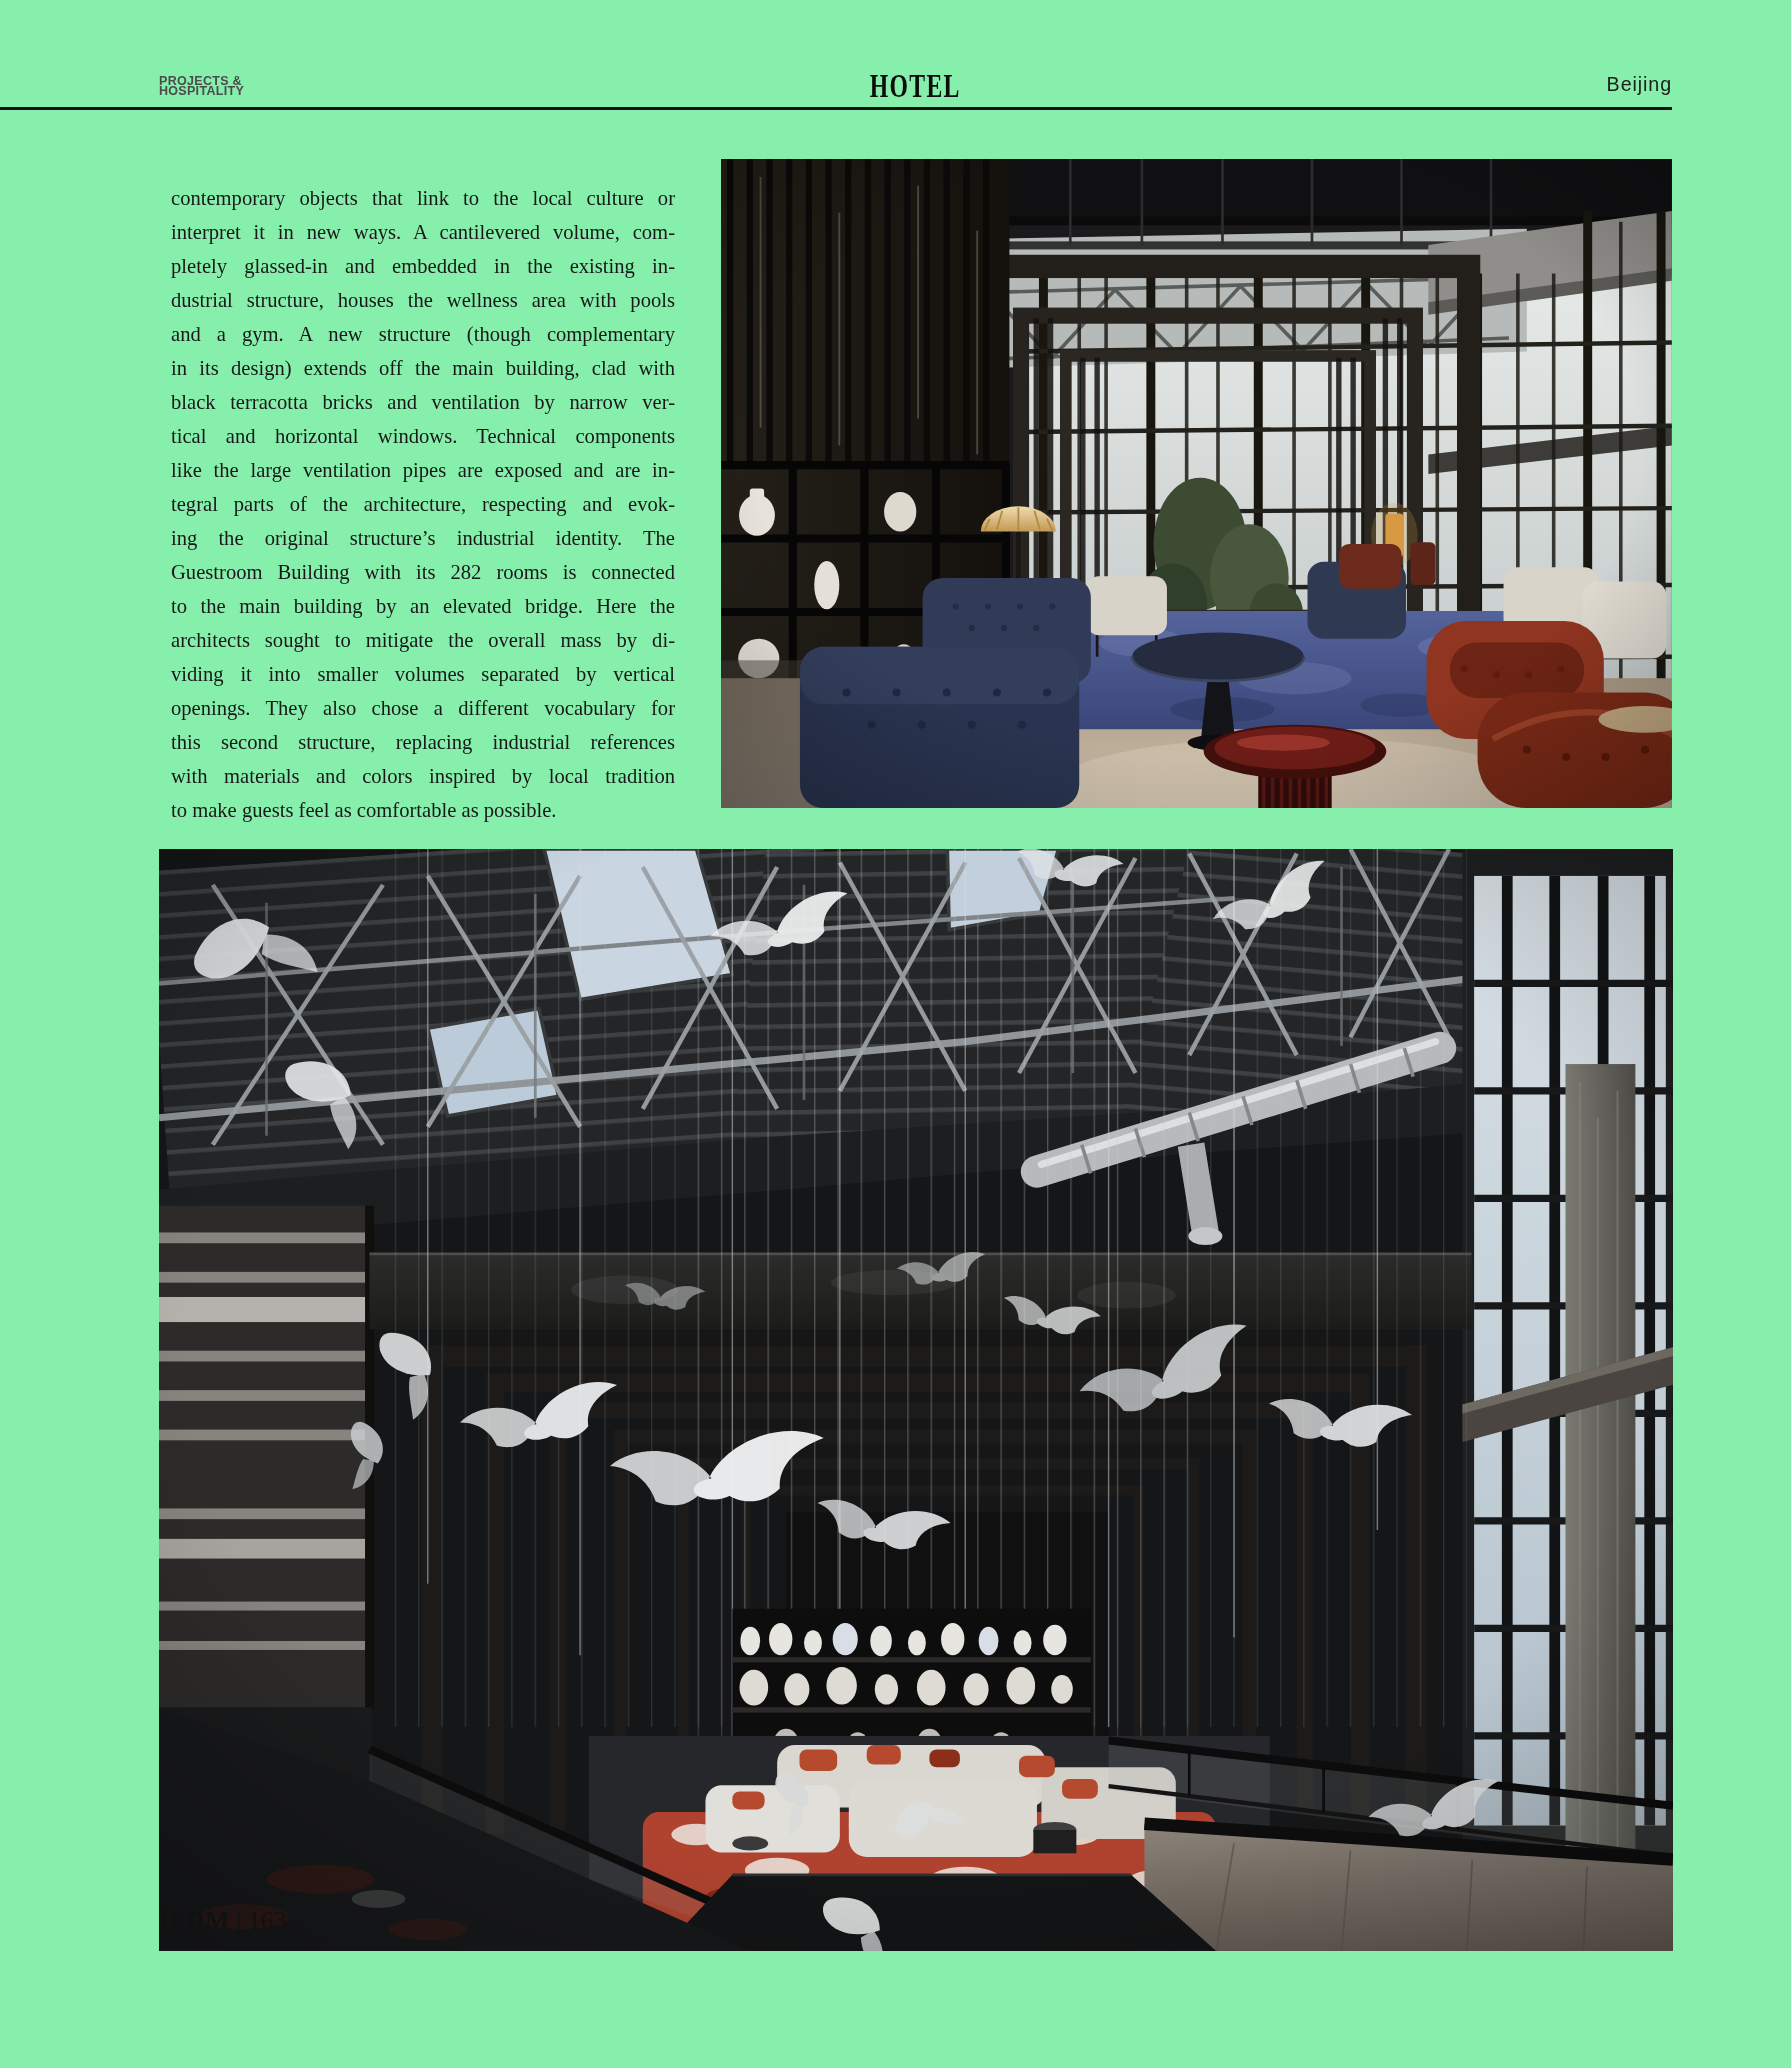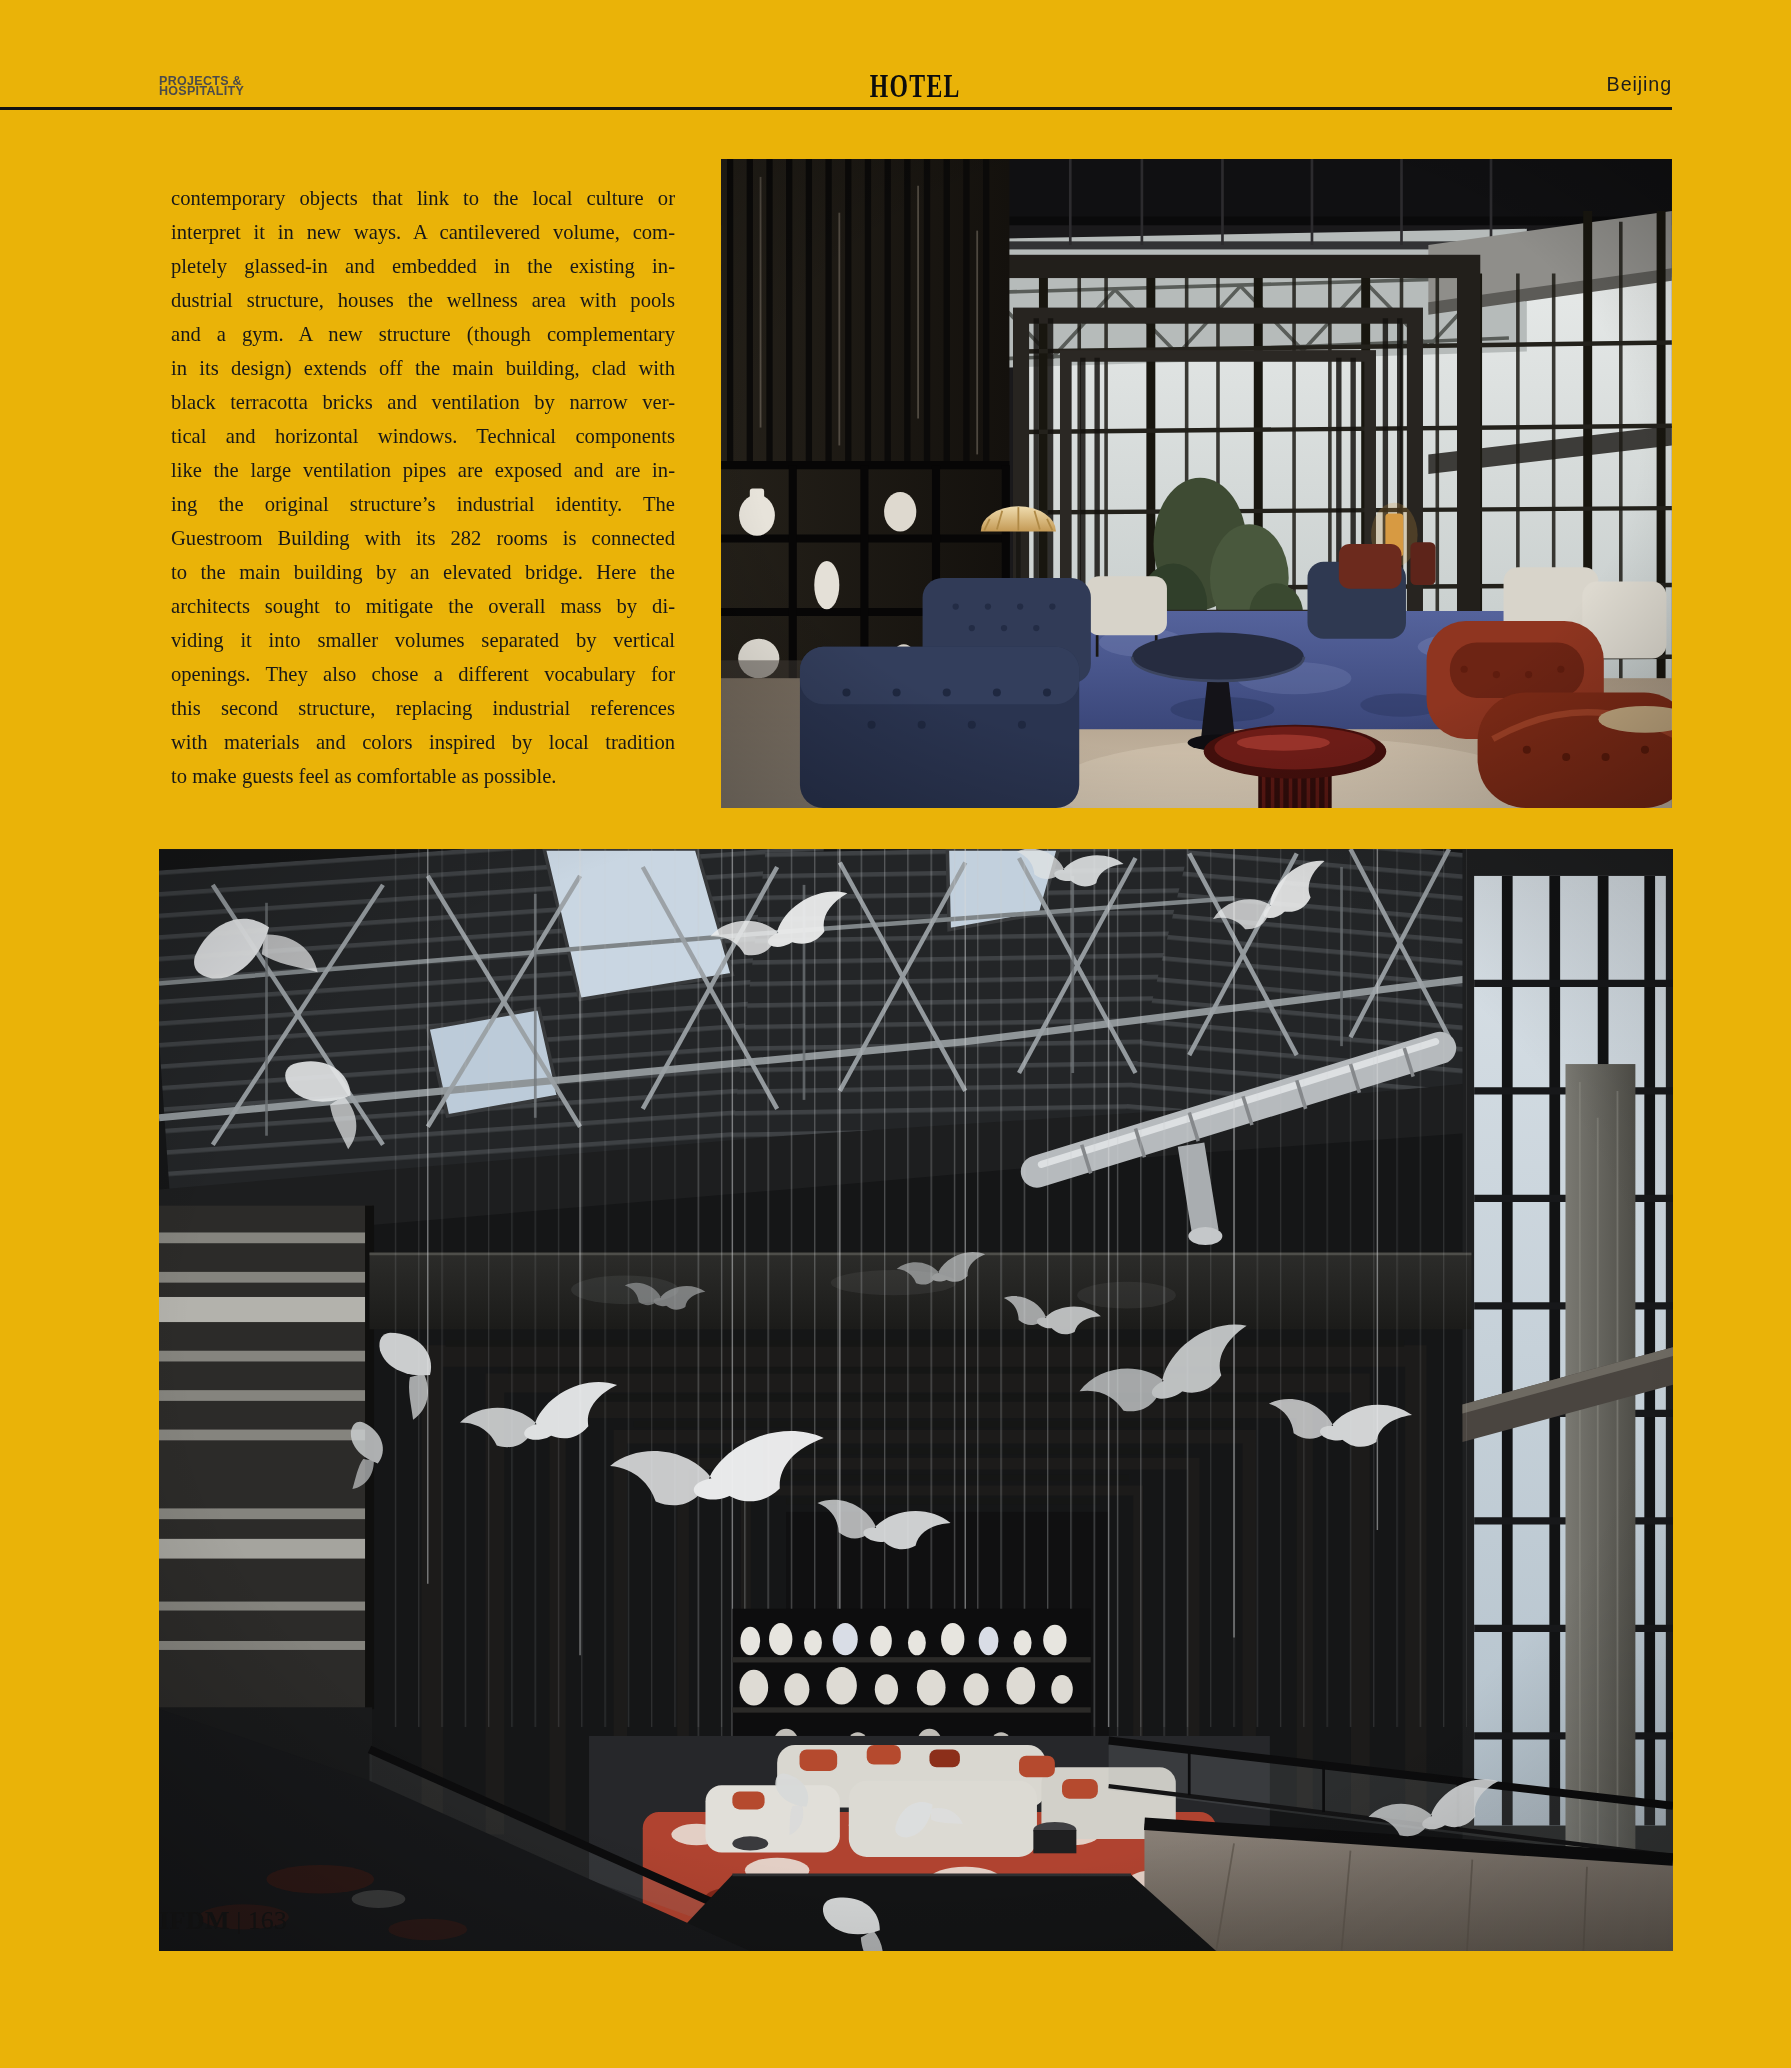--- a/index.html
+++ b/index.html
@@ -1,16 +1,16 @@
 <!DOCTYPE html>
 <html style="font-size:14.3px"><head>
 <meta charset="utf-8">
 <style>
   html,body{margin:0;padding:0;background:#ffffff;}
-  .page{position:relative;width:1791px;height:2069px;background:#eab308;overflow:hidden;
+  .page{position:relative;width:1791px;height:2069px;background:#86efac;overflow:hidden;
         font-family:"Liberation Serif",serif;color:#1a1a1a;}
   
   .eyebrow{position:absolute;left:159px;top:76px;font-family:"Liberation Sans",sans-serif;
            font-weight:bold;font-size:12.5px;line-height:10.3px;letter-spacing:0.3px;color:#4b4b4b;}
   .section-title{position:absolute;left:159px;top:68px;width:1513px;text-align:center;}
   .section-title span{display:inline-block;font-family:"Liberation Serif",serif;font-weight:bold;
            font-size:33px;letter-spacing:1.8px;color:#0d0d0d;transform:scaleX(.72);transform-origin:center;}
   .location{position:absolute;left:159px;top:73px;width:1513px;text-align:right;
            font-family:"Liberation Sans",sans-serif;font-size:19.7px;letter-spacing:0.9px;color:#1c1c1c;}
   .rule{position:absolute;left:0;top:107px;width:1672px;height:2.7px;background:#121212;}
@@ -48,20 +48,21 @@
   <div class="bodytext">
       <div class="bline">contemporary objects that link to the local culture or</div>
       <div class="bline">interpret it in new ways. A cantilevered volume, com-</div>
       <div class="bline">pletely glassed-in and embedded in the existing in-</div>
       <div class="bline">dustrial structure, houses the wellness area with pools</div>
       <div class="bline">and a gym. A new structure (though complementary</div>
       <div class="bline">in its design) extends off the main building, clad with</div>
       <div class="bline">black terracotta bricks and ventilation by narrow ver-</div>
       <div class="bline">tical and horizontal windows. Technical components</div>
       <div class="bline">like the large ventilation pipes are exposed and are in-</div>
+      <div class="bline">tegral parts of the architecture, respecting and evok-</div>
       <div class="bline">ing the original structure’s industrial identity. The</div>
       <div class="bline">Guestroom Building with its 282 rooms is connected</div>
       <div class="bline">to the main building by an elevated bridge. Here the</div>
       <div class="bline">architects sought to mitigate the overall mass by di-</div>
       <div class="bline">viding it into smaller volumes separated by vertical</div>
       <div class="bline">openings. They also chose a different vocabulary for</div>
       <div class="bline">this second structure, replacing industrial references</div>
       <div class="bline">with materials and colors inspired by local tradition</div>
       <div class="bline last">to make guests feel as comfortable as possible.</div>
     </div>

